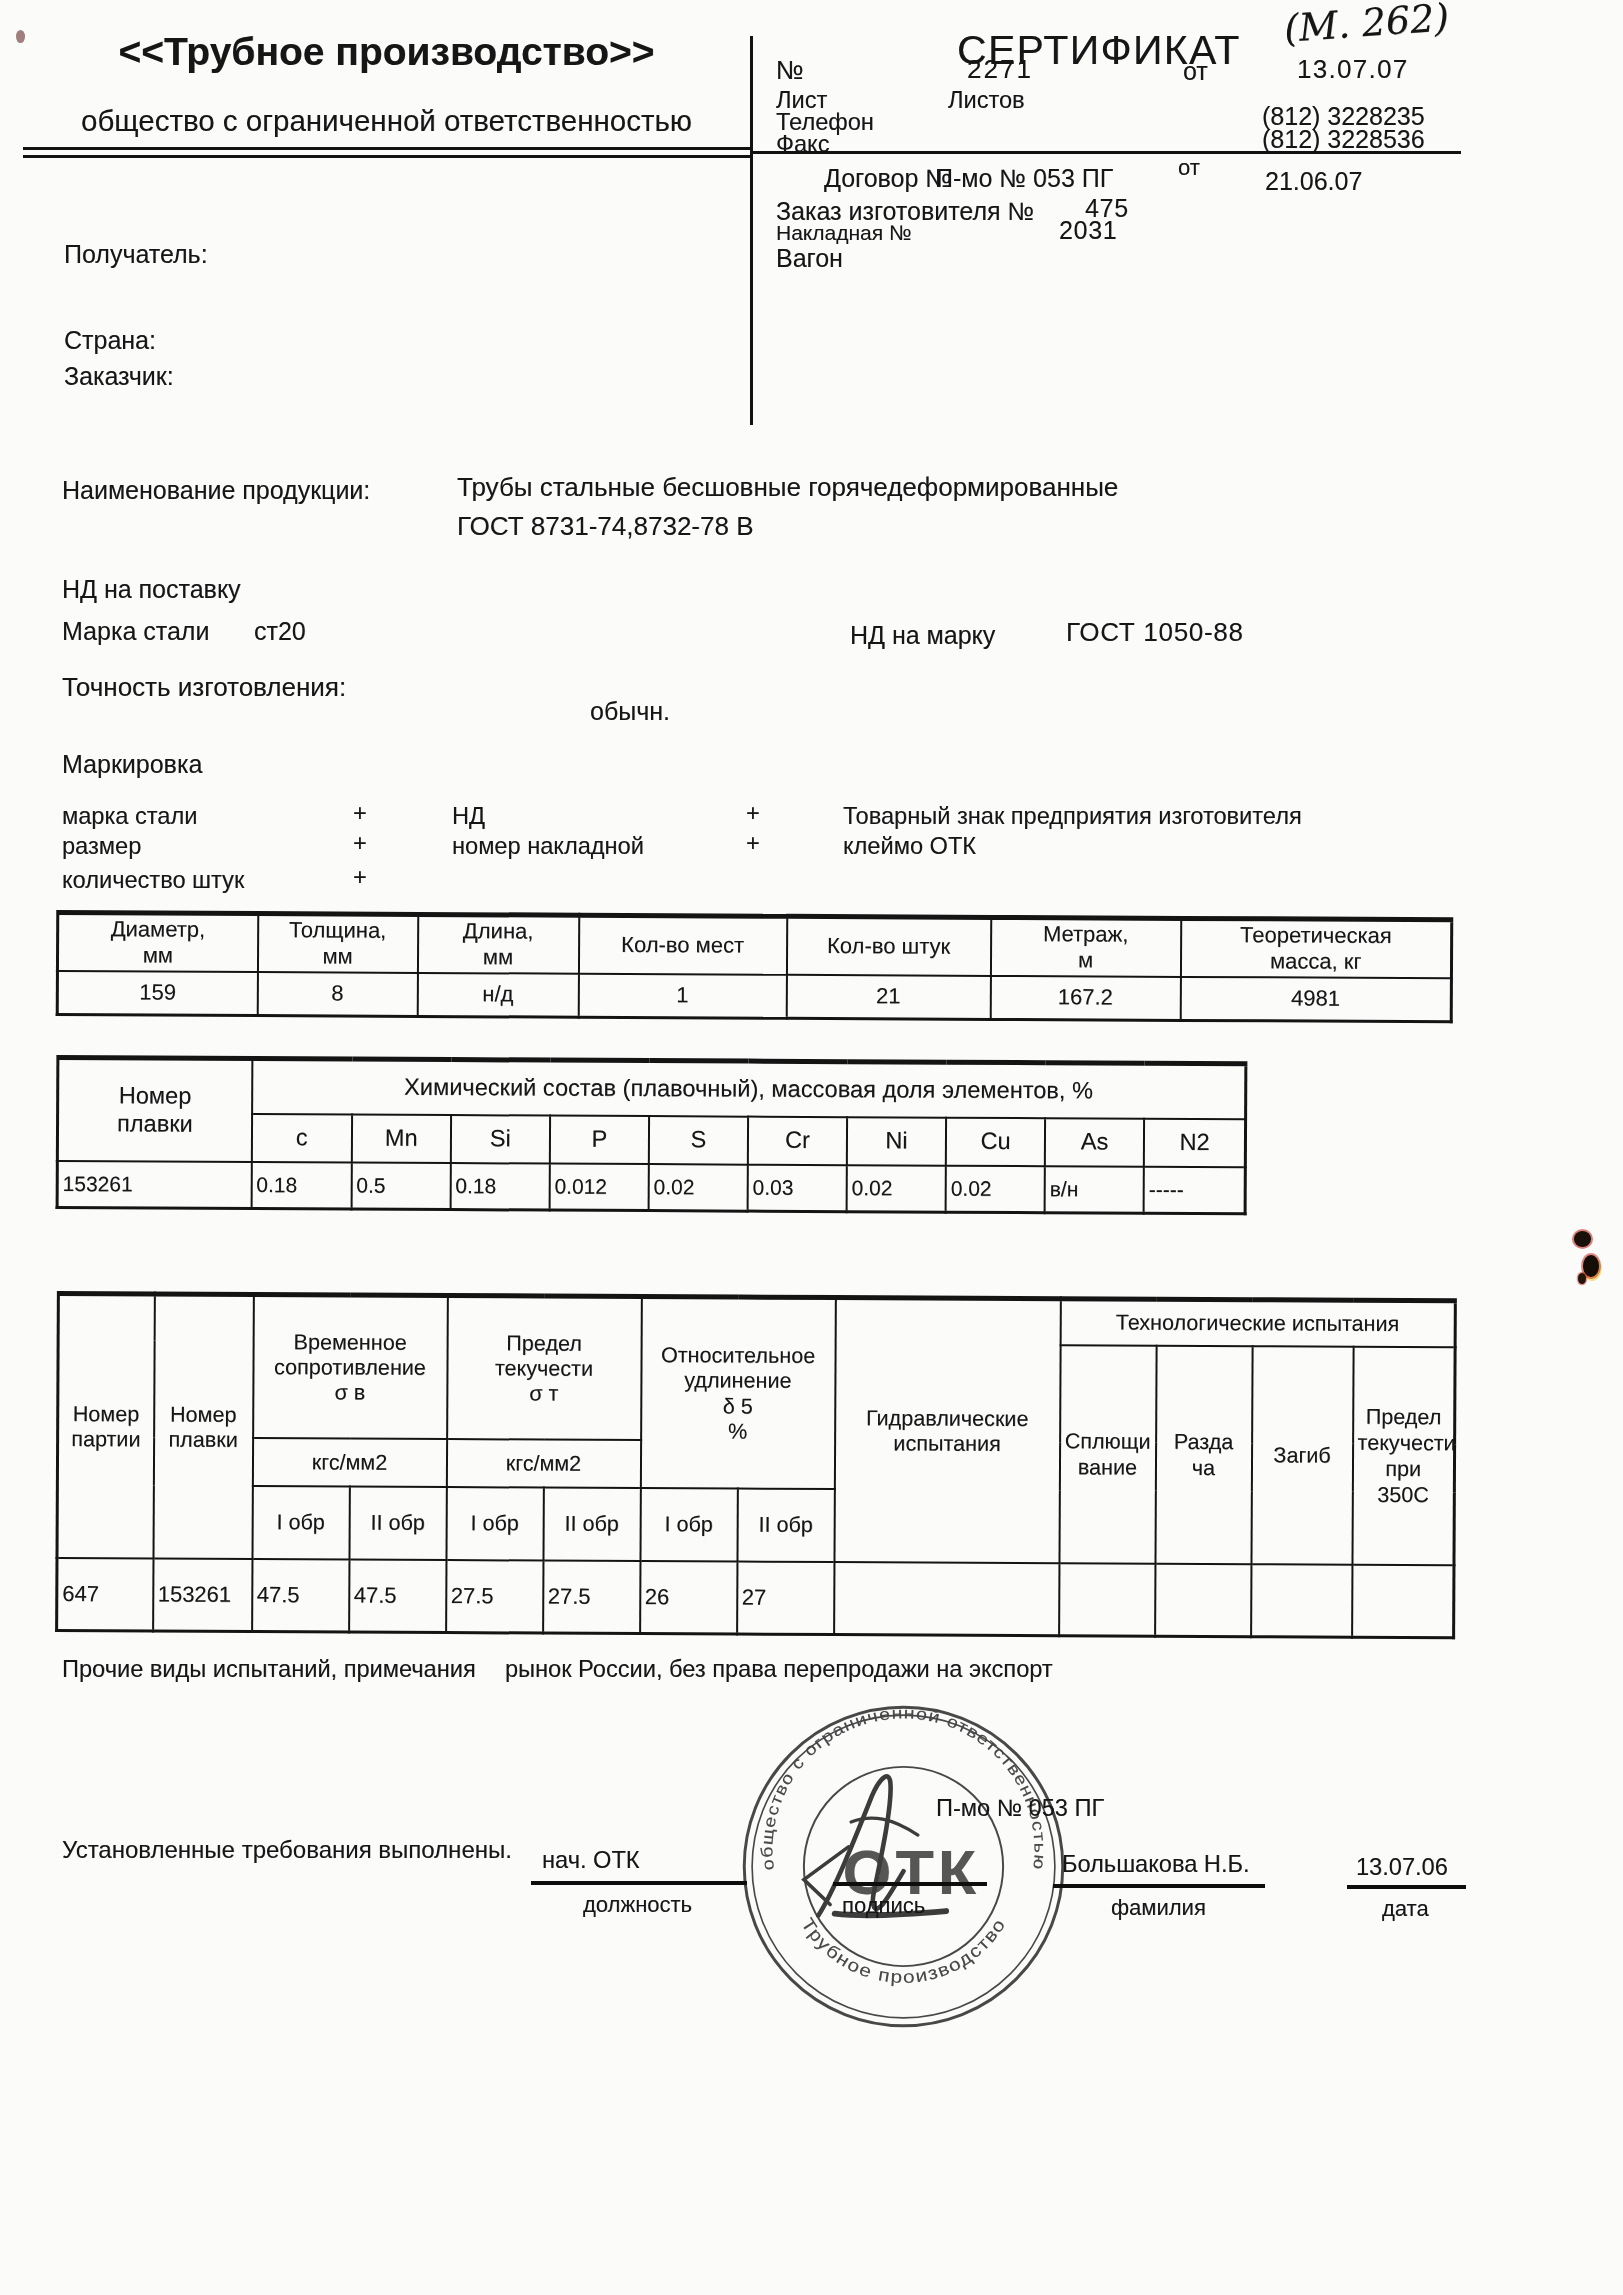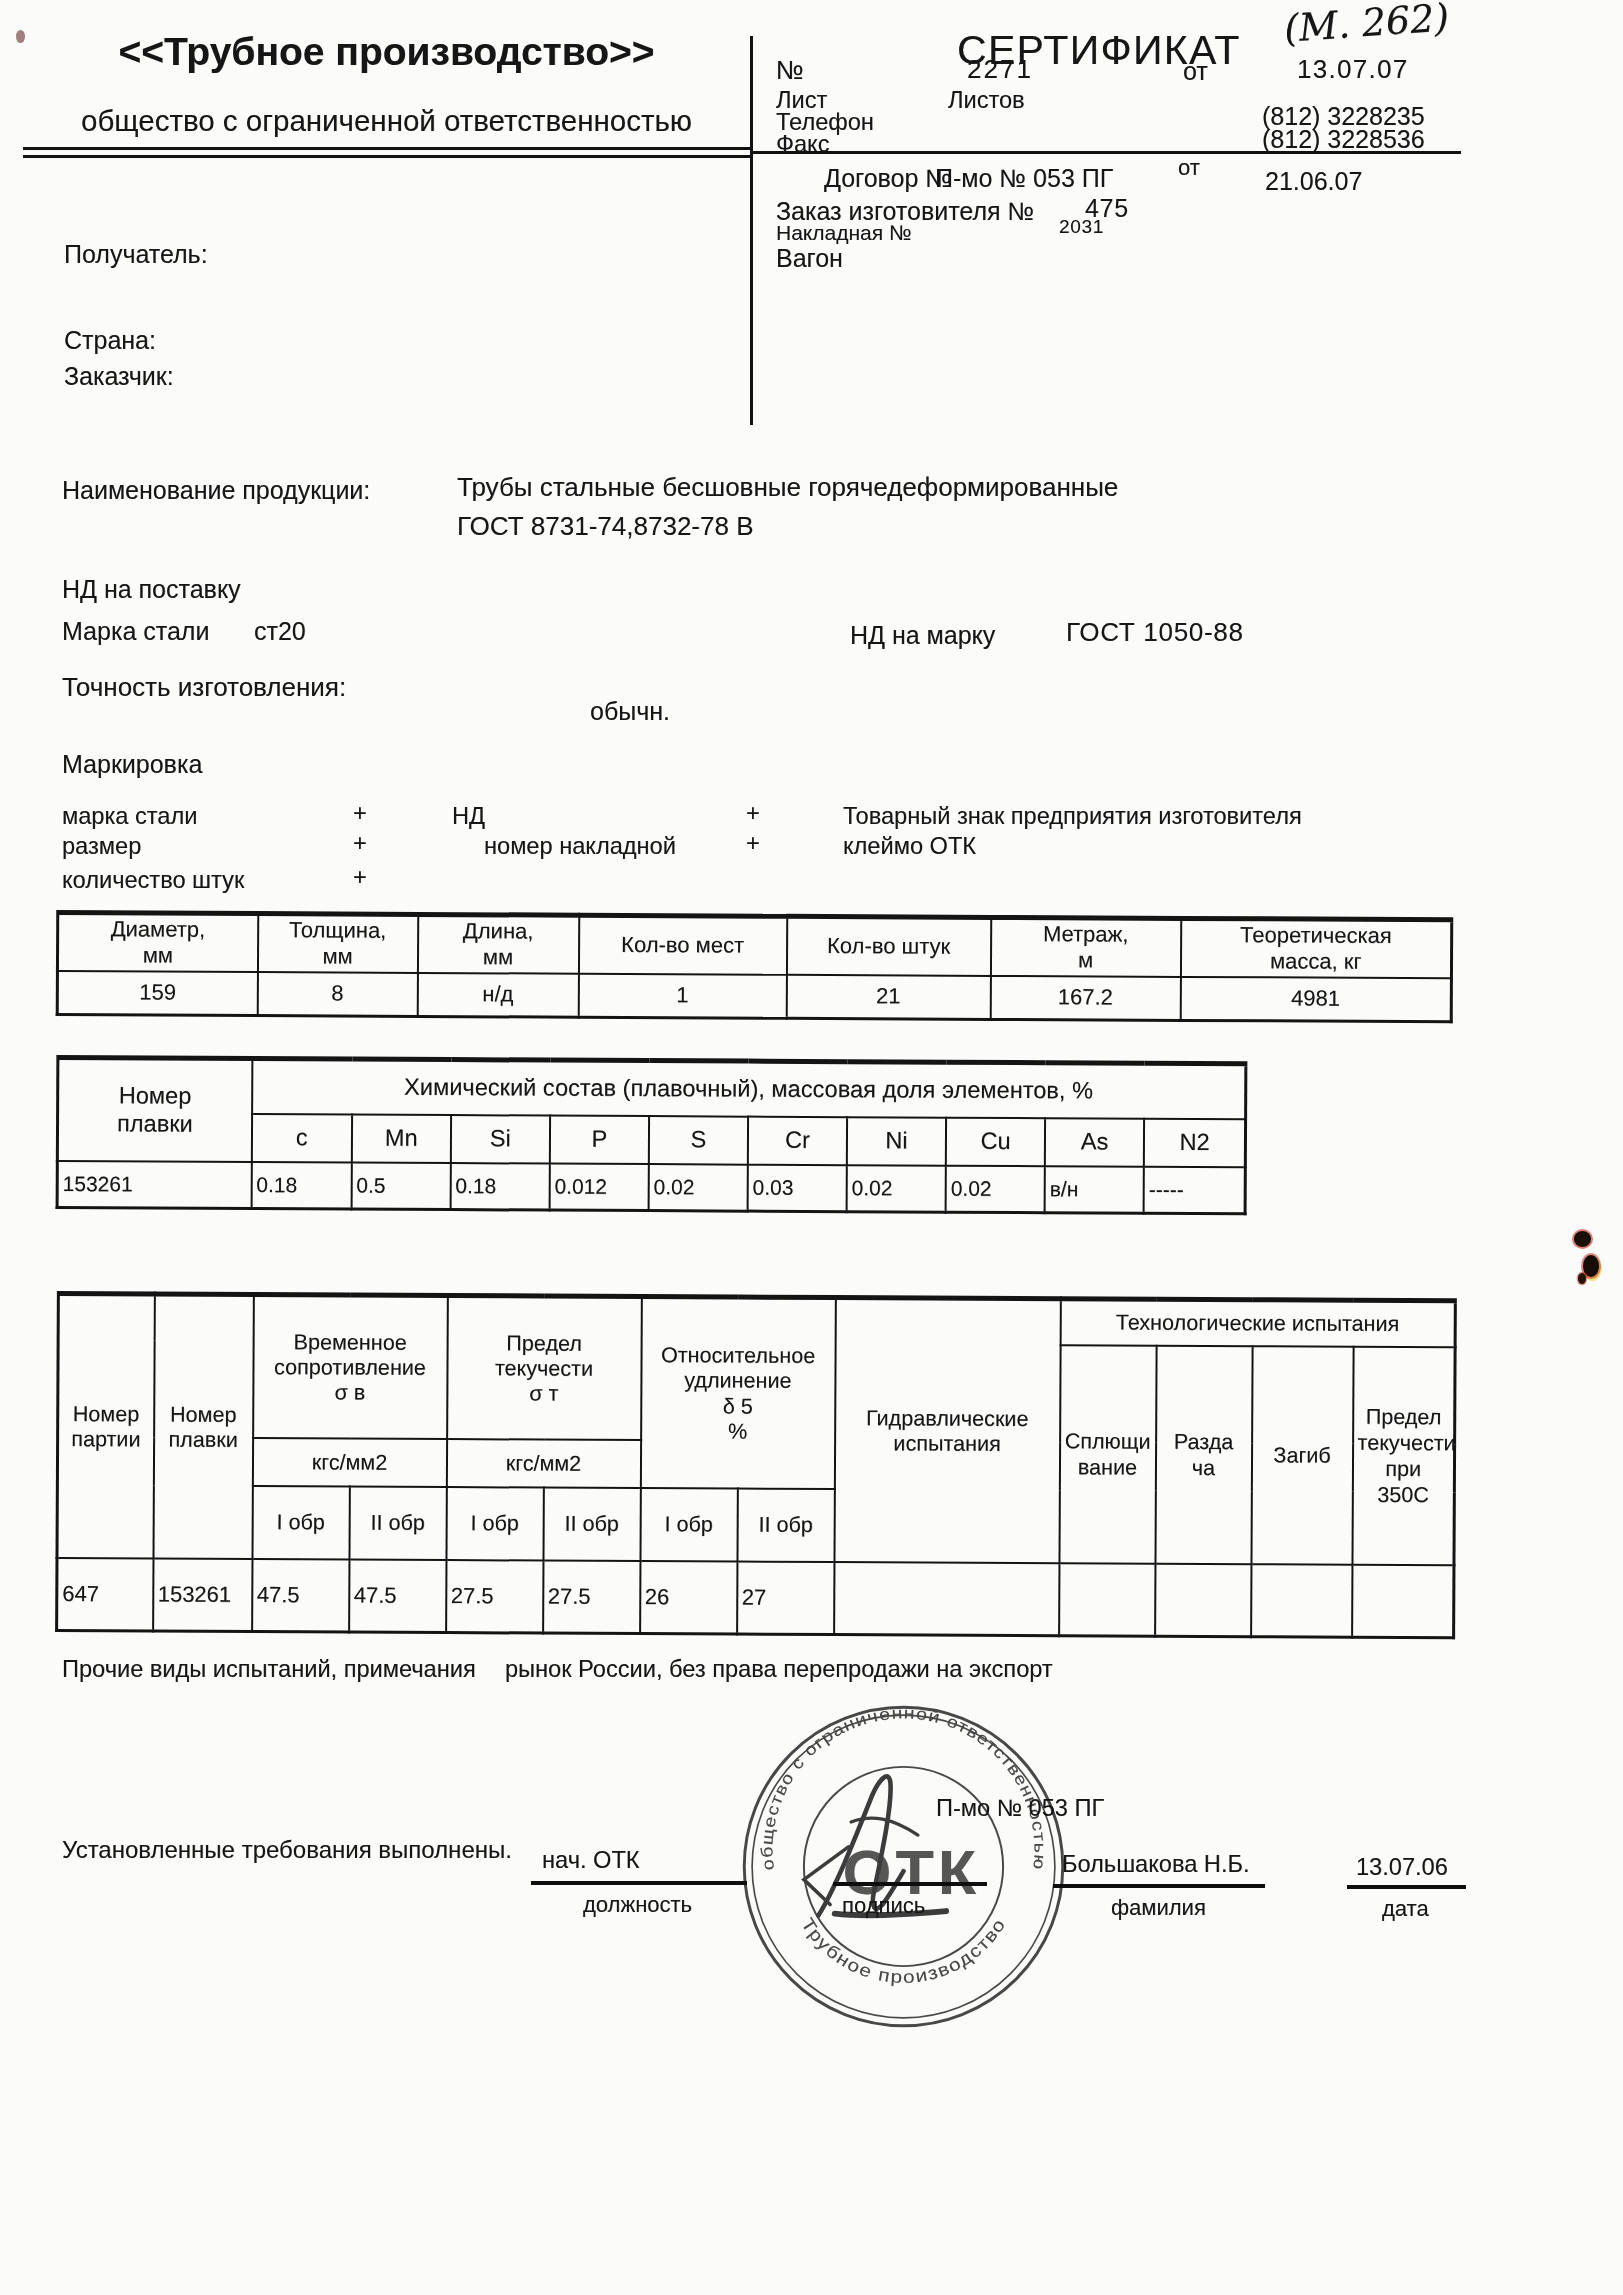--- a/index.html
+++ b/index.html
@@ -53,21 +53,21 @@
   <div class="rule" style="left:753px;top:151px;width:708px;height:3.3px;"></div>
 
   <div class="t" style="left:776px;top:165px;font-size:25px;margin-left:48px;">Договор №</div>
   <div class="t" style="left:935px;top:165px;font-size:25px;">П-мо № 053 ПГ</div>
   <div class="t" style="left:1178px;top:156px;font-size:22px;">от</div>
   <div class="t" style="left:1265px;top:168px;font-size:25px;">21.06.07</div>
 
   <div class="t" style="left:776px;top:198px;font-size:25px;">Заказ изготовителя №</div>
   <div class="t" style="left:1085px;top:195px;font-size:25px;letter-spacing:0.7px;">475</div>
   <div class="t" style="left:776px;top:221px;font-size:21px;">Накладная №</div>
-  <div class="t" style="left:1059px;top:217px;font-size:19px;letter-spacing:0.7px;text-align:center;">2031</div>
+  <div class="t" style="left:1059px;top:217px;font-size:25px;letter-spacing:0.7px;text-align:center;">2031</div>
   <div class="t" style="left:776px;top:245px;font-size:25px;">Вагон</div>
 
   <div class="t" style="left:64px;top:241px;font-size:25px;">Получатель:</div>
   <div class="t" style="left:64px;top:327px;font-size:25px;">Страна:</div>
   <div class="t" style="left:64px;top:363px;font-size:25px;">Заказчик:</div>
 
   <div class="t" style="left:62px;top:477px;font-size:25px;">Наименование продукции:</div>
   <div class="t" style="left:457px;top:473px;font-size:26px;">Трубы стальные бесшовные горячедеформированные</div>
   <div class="t" style="left:457px;top:512px;font-size:26px;">ГОСТ 8731-74,8732-78 В</div>
 
@@ -84,21 +84,21 @@
   <div class="t" style="left:62px;top:751px;font-size:25px;">Маркировка</div>
 
   <div class="t" style="left:62px;top:804px;font-size:23.6px;">марка стали</div>
   <div class="t" style="left:353px;top:801px;font-size:23.6px;">+</div>
   <div class="t" style="left:452px;top:804px;font-size:23.6px;">НД</div>
   <div class="t" style="left:746px;top:801px;font-size:23.6px;">+</div>
   <div class="t" style="left:843px;top:804px;font-size:23.6px;">Товарный знак предприятия изготовителя</div>
 
   <div class="t" style="left:62px;top:834px;font-size:23.6px;">размер</div>
   <div class="t" style="left:353px;top:831px;font-size:23.6px;">+</div>
-  <div class="t" style="left:452px;top:834px;font-size:23.6px;margin-left:32px;">номер накладной</div>
+  <div class="t" style="left:452px;top:834px;font-size:23.6px;">номер накладной</div>
   <div class="t" style="left:746px;top:831px;font-size:23.6px;">+</div>
   <div class="t" style="left:843px;top:834px;font-size:23.6px;">клеймо ОТК</div>
 
   <div class="t" style="left:62px;top:868px;font-size:23.6px;">количество штук</div>
   <div class="t" style="left:353px;top:865px;font-size:23.6px;">+</div>
 
   <table class="dim-t tilt" style="position:absolute;left:56px;top:910px;width:1394px;">
     <colgroup>
         <col style="width:200px">
         <col style="width:160px">

